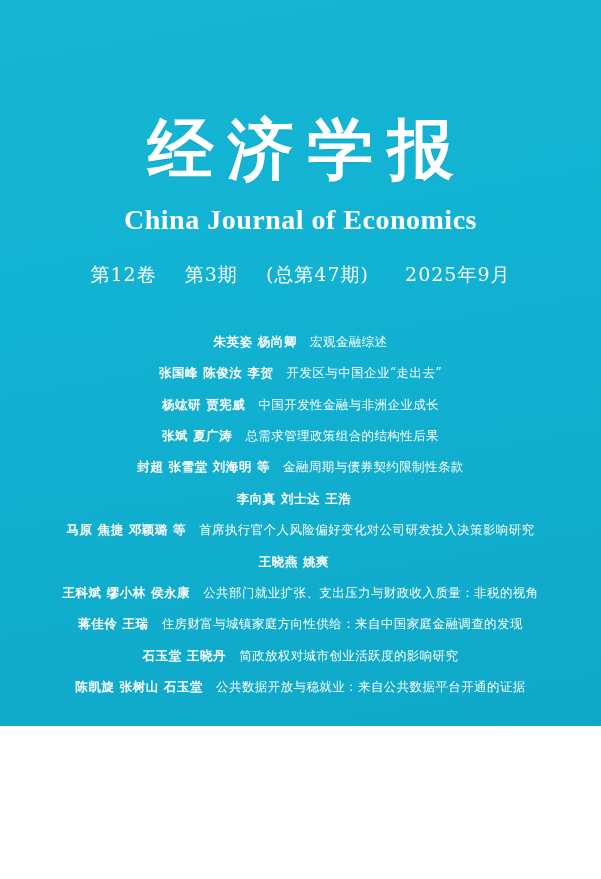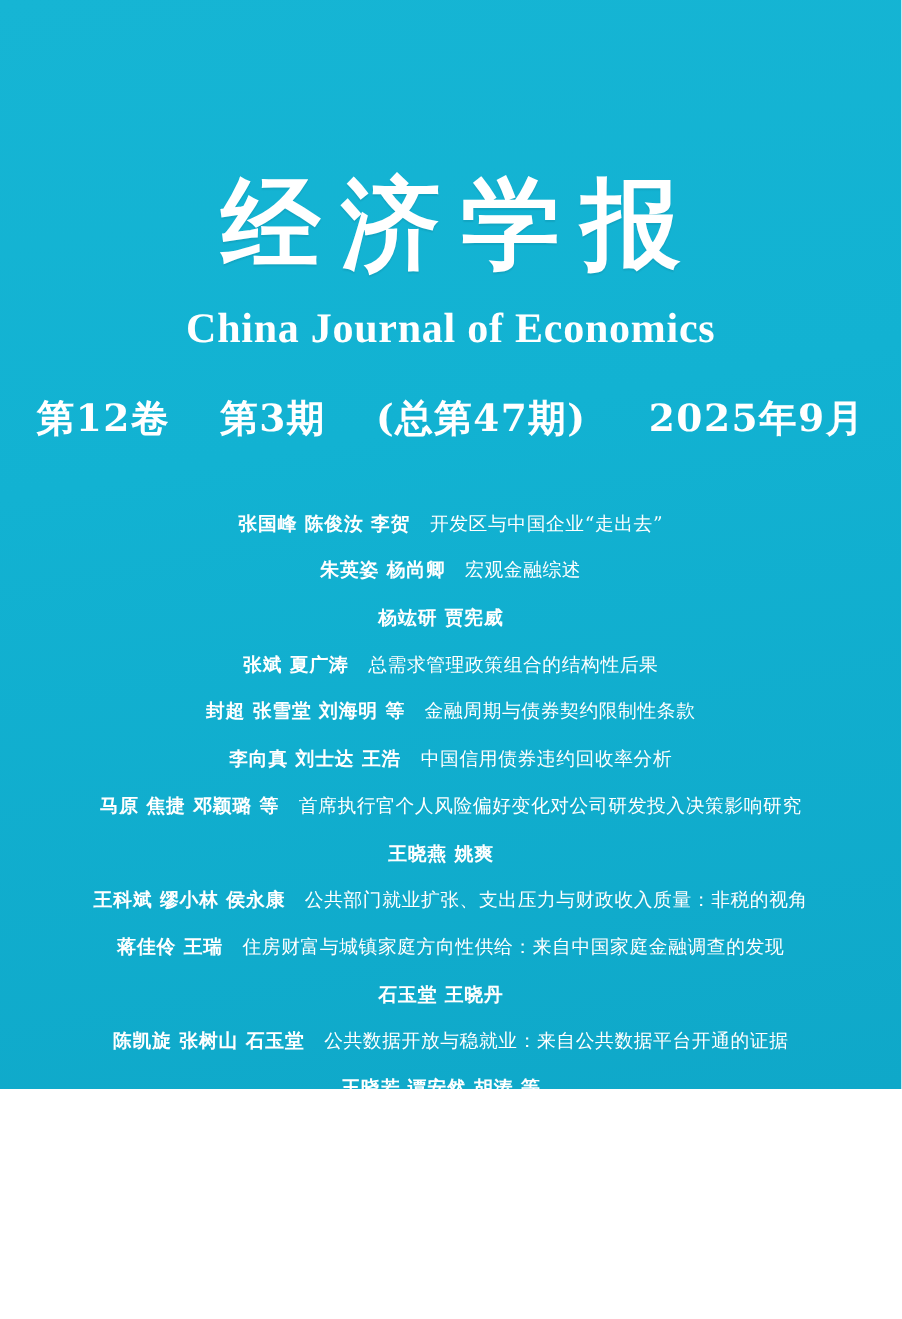--- a/index.html
+++ b/index.html
@@ -40,22 +40,22 @@
     margin-top: 16px;
     font-family: "Liberation Serif", serif;
     font-size: 28px;
     font-weight: bold;
     color: #ffffff;
     letter-spacing: 0.5px;
   }
   .issue-line {
     margin-top: 26px;
     font-family: "DejaVu Serif", "Liberation Serif", serif;
-    font-size: 25px;
-    font-weight: bold;
+    font-size: 19px;
+    font-weight: normal;
     color: #ffffff;
     letter-spacing: 1px;
   }
   .issue-line .seg {
     display: inline-block;
   }
   .issue-line .gap-sm { width: 14px; display: inline-block; }
   .issue-line .gap-lg { width: 22px; display: inline-block; }
 
   .contents {
@@ -100,52 +100,52 @@
       <span class="gap-sm"></span>
       <span class="seg">(总第47期)</span>
       <span class="gap-lg"></span>
       <span class="seg">2025年9月</span>
     </div>
   </div>
 
   <div class="contents">
 
     <div class="entry">
+      <span class="authors">朱英姿 杨尚卿</span>
+      <span class="sep"></span>
+      <span class="article-title">宏观金融综述</span>
+    </div>
+
+    <div class="entry">
       <span class="authors">张国峰 陈俊汝 李贺</span>
       <span class="sep"></span>
       <span class="article-title">开发区与中国企业“走出去”</span>
     </div>
 
     <div class="entry">
-      <span class="authors">朱英姿 杨尚卿</span>
-      <span class="sep"></span>
-      <span class="article-title">宏观金融综述</span>
-    </div>
-
-    <div class="entry">
       <span class="authors">杨竑研 贾宪威</span>
       <span class="sep"></span>
+      <span class="article-title">中国开发性金融与非洲企业成长</span>
     </div>
 
     <div class="entry">
       <span class="authors">张斌 夏广涛</span>
       <span class="sep"></span>
       <span class="article-title">总需求管理政策组合的结构性后果</span>
     </div>
 
     <div class="entry">
       <span class="authors">封超 张雪堂 刘海明 等</span>
       <span class="sep"></span>
       <span class="article-title">金融周期与债券契约限制性条款</span>
     </div>
 
     <div class="entry">
       <span class="authors">李向真 刘士达 王浩</span>
       <span class="sep"></span>
-      <span class="article-title">中国信用债券违约回收率分析</span>
     </div>
 
     <div class="entry">
       <span class="authors">马原 焦捷 邓颖璐 等</span>
       <span class="sep"></span>
       <span class="article-title">首席执行官个人风险偏好变化对公司研发投入决策影响研究</span>
     </div>
 
     <div class="entry">
       <span class="authors">王晓燕 姚爽</span>
@@ -160,31 +160,31 @@
 
     <div class="entry">
       <span class="authors">蒋佳伶 王瑞</span>
       <span class="sep"></span>
       <span class="article-title">住房财富与城镇家庭方向性供给：来自中国家庭金融调查的发现</span>
     </div>
 
     <div class="entry">
       <span class="authors">石玉堂 王晓丹</span>
       <span class="sep"></span>
+      <span class="article-title">简政放权对城市创业活跃度的影响研究</span>
     </div>
 
 
     <div class="entry">
       <span class="authors">陈凯旋 张树山 石玉堂</span>
       <span class="sep"></span>
       <span class="article-title">公共数据开放与稳就业：来自公共数据平台开通的证据</span>
     </div>
 
     <div class="entry">
-      <span class="authors">王晓若 谭安然 胡涛 等</span>
       <span class="sep"></span>
     </div>
 
     <div class="entry">
       <span class="authors">罗俊 刘靖珊 黄佳琦 等</span>
       <span class="sep"></span>
     </div>
 
   </div>
 </div>

